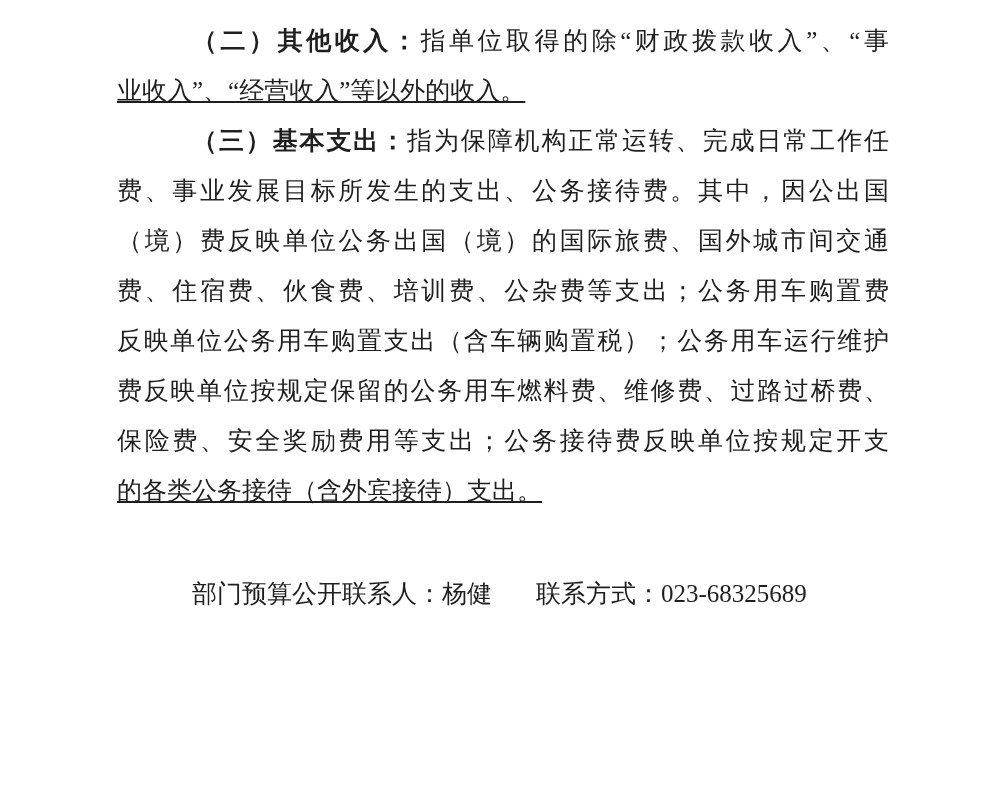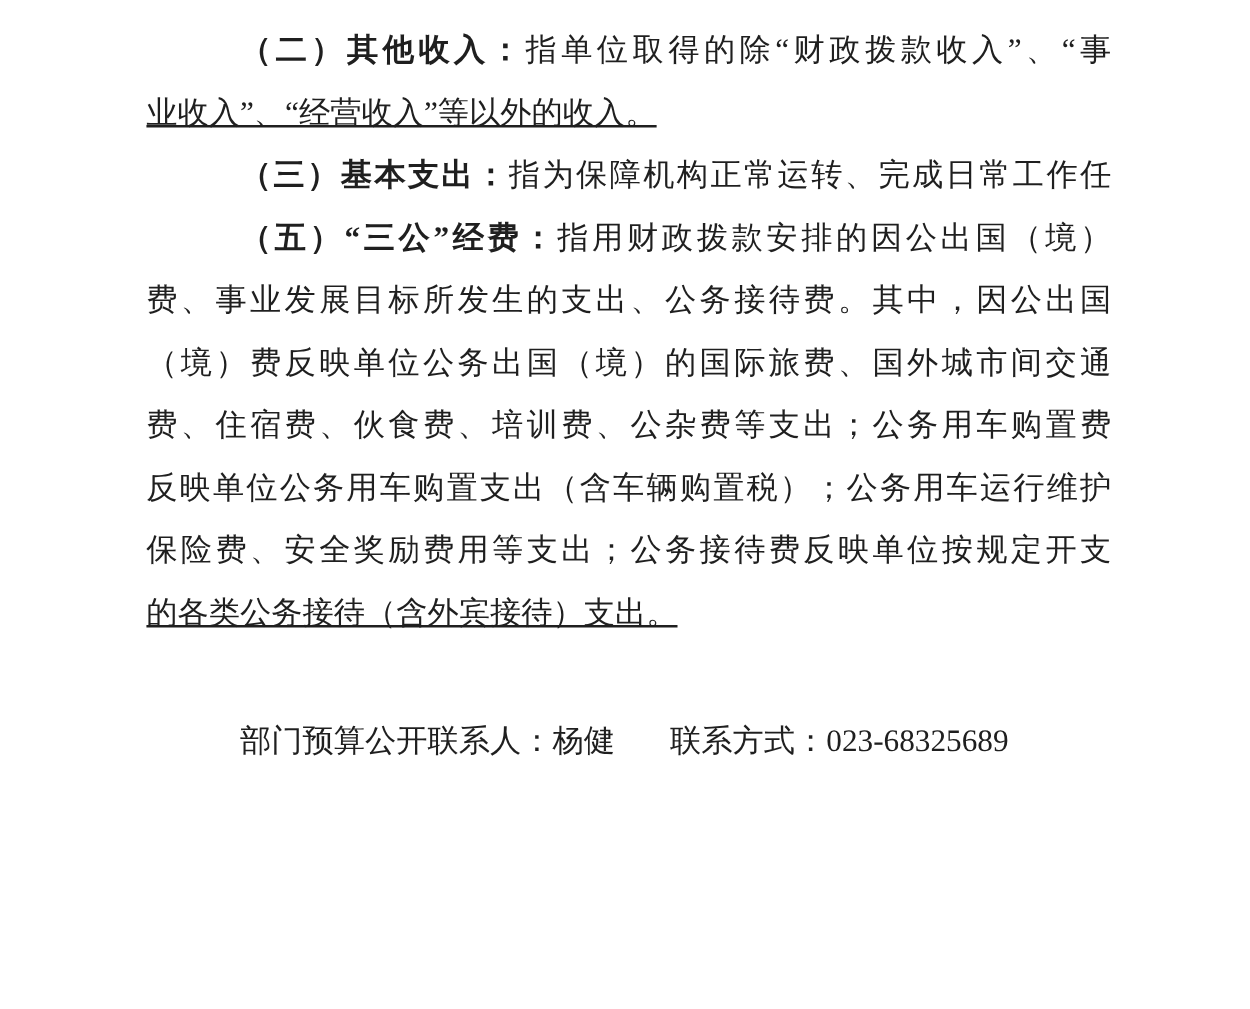--- a/index.html
+++ b/index.html
@@ -70,27 +70,25 @@
   </div>
 
   <div>
     <div class="line full indent">
       <span class="term">（三）基本支出：</span><span>指为保障机构正常运转、完成日常工作任</span>
     </div>
   </div>
 
 
   <div>
-    <div class="line full indent">
-      <span class="term">（五）“三公”经费：</span><span>指用财政拨款安排的因公出国（境）</span>
-    </div>
     <div class="line full">费、事业发展目标所发生的支出、公务接待费。其中，因公出国</div>
     <div class="line full">（境）费反映单位公务出国（境）的国际旅费、国外城市间交通</div>
     <div class="line full">费、住宿费、伙食费、培训费、公杂费等支出；公务用车购置费</div>
     <div class="line full">反映单位公务用车购置支出（含车辆购置税）；公务用车运行维护</div>
+    <div class="line full">费反映单位按规定保留的公务用车燃料费、维修费、过路过桥费、</div>
     <div class="line full">保险费、安全奖励费用等支出；公务接待费反映单位按规定开支</div>
     <div class="line last">的各类公务接待（含外宾接待）支出。</div>
   </div>
 
   <div class="line footer-line">
     <span>部门预算公开联系人：</span><span>杨健</span><span class="gap"></span><span>联系方式：</span><span>023-68325689</span>
   </div>
 
 </div>
 

